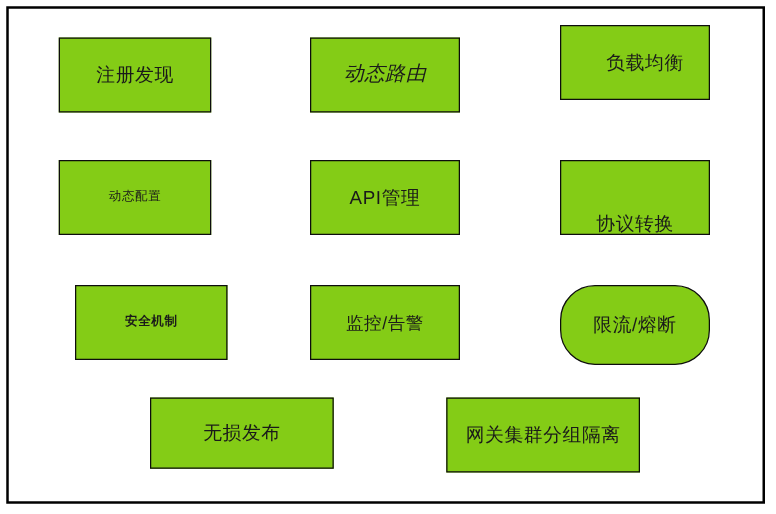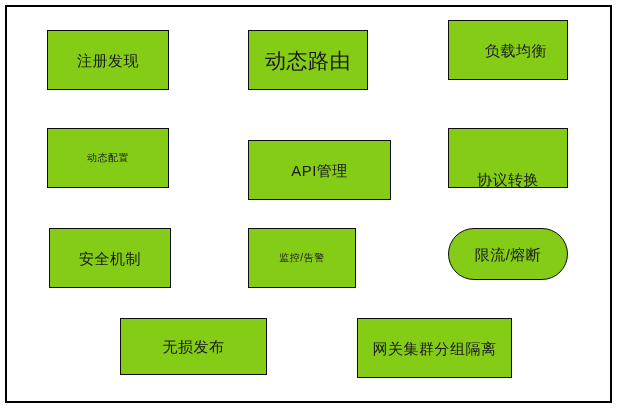--- a/index.html
+++ b/index.html
@@ -46,42 +46,42 @@
 </style>
 </head>
 <body>
 
 <div id="canvas">
   <div class="outer-frame"></div>
   <div id="nodes-layer">
       <div class="node-box" style="left: 47px; top: 30px; width: 122px; height: 60px; font-size: 15px; border-color: rgb(13, 13, 13); color: rgb(26, 26, 26);">
         <span class="node-label">注册发现</span>
       </div>
-      <div class="node-box" style="left: 248px; top: 30px; width: 120px; height: 60px; font-size: 21px; border-color: rgb(13, 13, 13); color: rgb(26, 26, 26);">
+      <div class="node-box" style="left: 248px; top: 30px; width: 120px; height: 60px; font-size: 16px; border-color: rgb(13, 13, 13); color: rgb(26, 26, 26); font-style: italic;">
         <span class="node-label">动态路由</span>
       </div>
       <div class="node-box" style="left: 448px; top: 20px; width: 120px; height: 60px; font-size: 15px; border-color: rgb(13, 13, 13); color: rgb(26, 26, 26); padding-left: 16px;">
         <span class="node-label">负载均衡</span>
       </div>
       <div class="node-box" style="left: 47px; top: 128px; width: 122px; height: 60px; font-size: 10px; border-color: rgb(13, 13, 13); color: rgb(26, 26, 26);">
         <span class="node-label">动态配置</span>
       </div>
-      <div class="node-box" style="left: 248px; top: 128px; width: 143px; height: 60px; font-size: 15px; border-color: rgb(13, 13, 13); color: rgb(26, 26, 26); margin-top: 12px;">
+      <div class="node-box" style="left: 248px; top: 128px; width: 120px; height: 60px; font-size: 15px; border-color: rgb(13, 13, 13); color: rgb(26, 26, 26);">
         <span class="node-label">API管理</span>
       </div>
       <div class="node-box" style="left: 448px; top: 128px; width: 120px; height: 60px; font-size: 15px; border-color: rgb(13, 13, 13); color: rgb(26, 26, 26); align-items: flex-end;">
         <span class="node-label">协议转换</span>
       </div>
-      <div class="node-box" style="left: 49px; top: 228px; width: 122px; height: 60px; font-size: 15px; border-color: rgb(13, 13, 13); color: rgb(26, 26, 26);">
+      <div class="node-box" style="left: 60px; top: 228px; width: 122px; height: 60px; font-size: 10px; border-color: rgb(13, 13, 13); color: rgb(26, 26, 26); font-weight: bold;">
         <span class="node-label">安全机制</span>
       </div>
-      <div class="node-box" style="left: 248px; top: 228px; width: 108px; height: 60px; font-size: 10px; border-color: rgb(13, 13, 13); color: rgb(26, 26, 26);">
+      <div class="node-box" style="left: 248px; top: 228px; width: 120px; height: 60px; font-size: 14px; border-color: rgb(13, 13, 13); color: rgb(26, 26, 26);">
         <span class="node-label">监控/告警</span>
       </div>
-      <div class="node-box" style="left: 448px; top: 228px; width: 120px; height: 52px; font-size: 15px; border-color: rgb(13, 13, 13); color: rgb(26, 26, 26); border-radius: 28px;">
+      <div class="node-box" style="left: 448px; top: 228px; width: 120px; height: 64px; font-size: 15px; border-color: rgb(13, 13, 13); color: rgb(26, 26, 26); border-radius: 28px;">
         <span class="node-label">限流/熔断</span>
       </div>
       <div class="node-box" style="left: 120px; top: 318px; width: 147px; height: 57px; font-size: 15px; border-color: rgb(13, 13, 13); color: rgb(26, 26, 26);">
         <span class="node-label">无损发布</span>
       </div>
       <div class="node-box" style="left: 357px; top: 318px; width: 155px; height: 60px; font-size: 15px; border-color: rgb(13, 13, 13); color: rgb(26, 26, 26); text-align: right;">
         <span class="node-label">网关集群分组隔离</span>
       </div>
     </div>
 </div>

